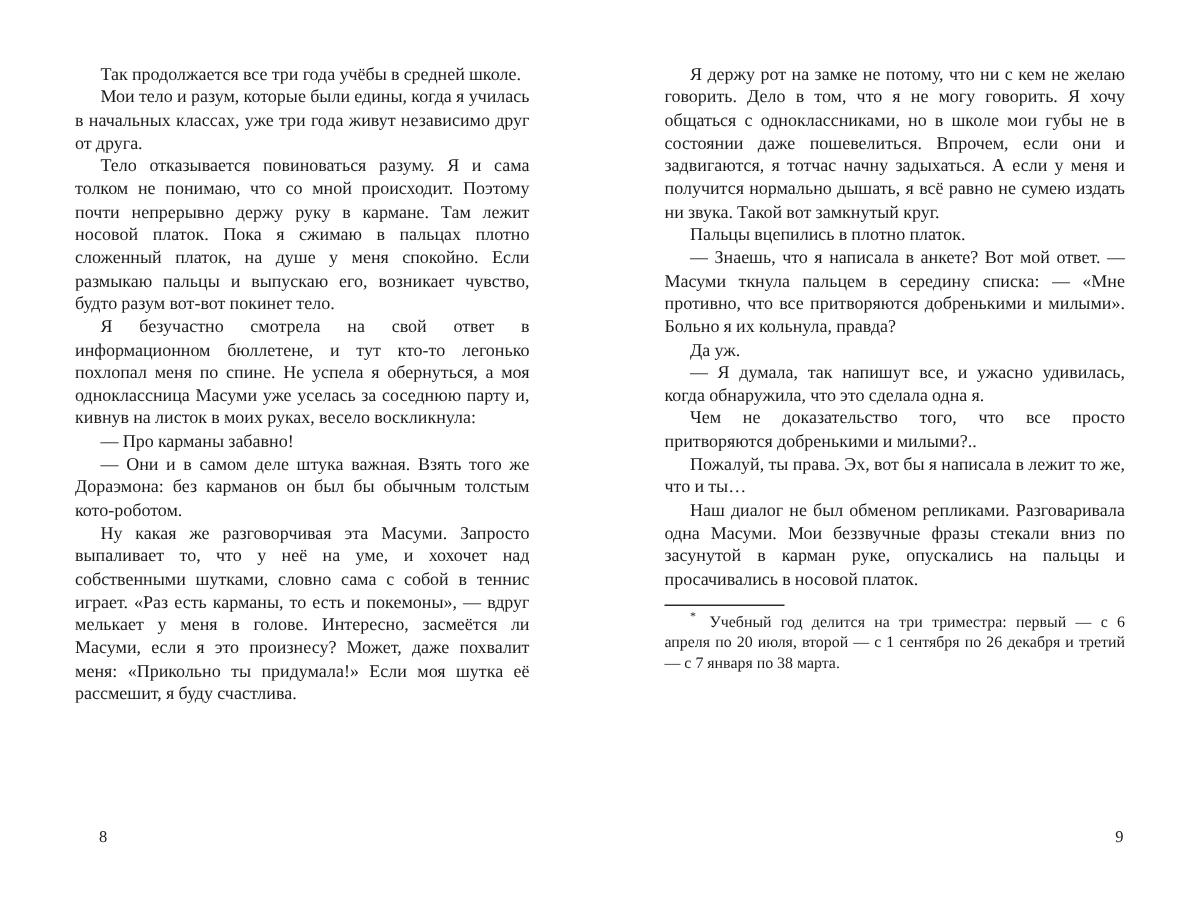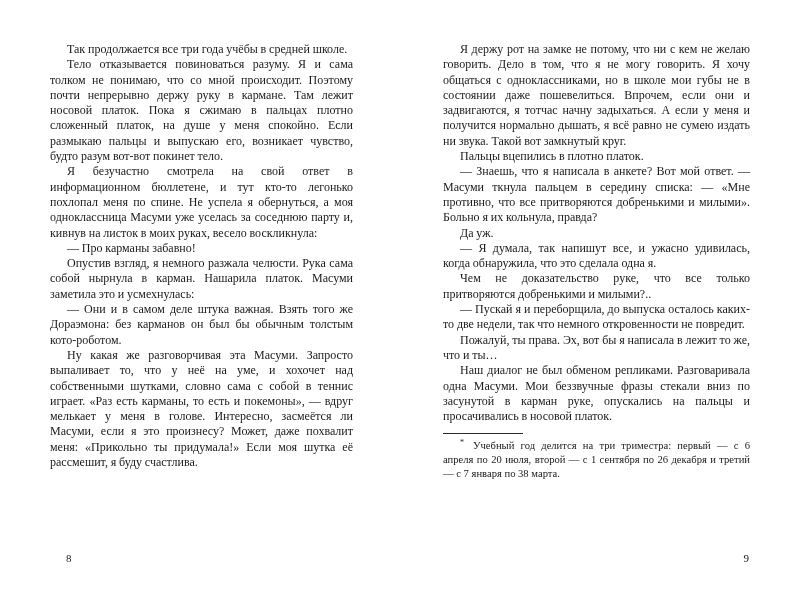--- a/index.html
+++ b/index.html
@@ -90,39 +90,38 @@
   .pagenum-right { right: 51px; }
 </style>
 </head>
 <body>
 
 <div class="spread">
 
   <section class="page page-left">
     <div class="text-col">
       <p class="para">Так продолжается все три года учёбы в средней школе.</p>
+      <p class="para">Мои тело и разум, которые были едины, когда я училась в начальных классах, уже три года живут независимо друг от друга.</p>
       <p class="para">Тело отказывается повиноваться разуму. Я и сама толком не понимаю, что со мной происходит. Поэтому почти непрерывно держу руку в кармане. Там лежит носовой платок. Пока я сжимаю в пальцах плотно сложенный платок, на душе у меня спокойно. Если размыкаю пальцы и выпускаю его, возникает чувство, будто разум вот-вот покинет тело.</p>
       <p class="para">Я безучастно смотрела на свой ответ в информационном бюллетене, и тут кто-то легонько похлопал меня по спине. Не успела я обернуться, а моя одноклассница Масуми уже уселась за соседнюю парту и, кивнув на листок в моих руках, весело воскликнула:</p>
       <p class="para">— Про карманы забавно!</p>
-      <p class="para">Опустив взгляд, я немного разжала челюсти. Рука сама собой нырнула в карман. Нашарила платок. Масуми заметила это и усмехнулась:</p>
       <p class="para">— Они и в самом деле штука важная. Взять того же Дораэмона: без карманов он был бы обычным толстым кото-роботом.</p>
       <p class="para">Ну какая же разговорчивая эта Масуми. Запросто выпаливает то, что у неё на уме, и хохочет над собственными шутками, словно сама с собой в теннис играет. «Раз есть карманы, то есть и покемоны», — вдруг мелькает у меня в голове. Интересно, засмеётся ли Масуми, если я это произнесу? Может, даже похвалит меня: «Прикольно ты придумала!» Если моя шутка её рассмешит, я буду счастлива.</p>
     </div>
     <div class="pagenum pagenum-left">8</div>
   </section>
 
   <section class="page page-right">
     <div class="text-col">
       <p class="para">Я держу рот на замке не потому, что ни с кем не желаю говорить. Дело в том, что я не могу говорить. Я хочу общаться с одноклассниками, но в школе мои губы не в состоянии даже пошевелиться. Впрочем, если они и задвигаются, я тотчас начну задыхаться. А если у меня и получится нормально дышать, я всё равно не сумею издать ни звука. Такой вот замкнутый круг.</p>
       <p class="para">Пальцы вцепились в плотно платок.</p>
       <p class="para">— Знаешь, что я написала в анкете? Вот мой ответ. — Масуми ткнула пальцем в середину списка: — «Мне противно, что все притворяются добренькими и милыми». Больно я их кольнула, правда?</p>
       <p class="para">Да уж.</p>
       <p class="para">— Я думала, так напишут все, и ужасно удивилась, когда обнаружила, что это сделала одна я.</p>
-      <p class="para">Чем не доказательство руке, что все только притворяются добренькими и милыми?..</p>
-      <p class="para">— Пускай я и переборщила, до выпуска осталось каких-то две недели, так что немного откровенности не повредит.</p>
+      <p class="para">Чем не доказательство того, что все просто притворяются добренькими и милыми?..</p>
       <p class="para">Пожалуй, ты права. Эх, вот бы я написала в лежит то же, что и ты…</p>
       <p class="para">Наш диалог не был обменом репликами. Разговаривала одна Масуми. Мои беззвучные фразы стекали вниз по засунутой в карман руке, опускались на пальцы и просачивались в носовой платок.</p>
 
       <div class="footnote">
         <div class="footnote-rule"></div>
         <p class="footnote-text"><sup class="fn-marker">*</sup><span>Учебный год делится на три триместра: первый — с 6 апреля по 20 июля, второй — с 1 сентября по 26 декабря и третий — с 7 января по 38 марта.</span></p>
       </div>
     </div>
     <div class="pagenum pagenum-right">9</div>
   </section>

